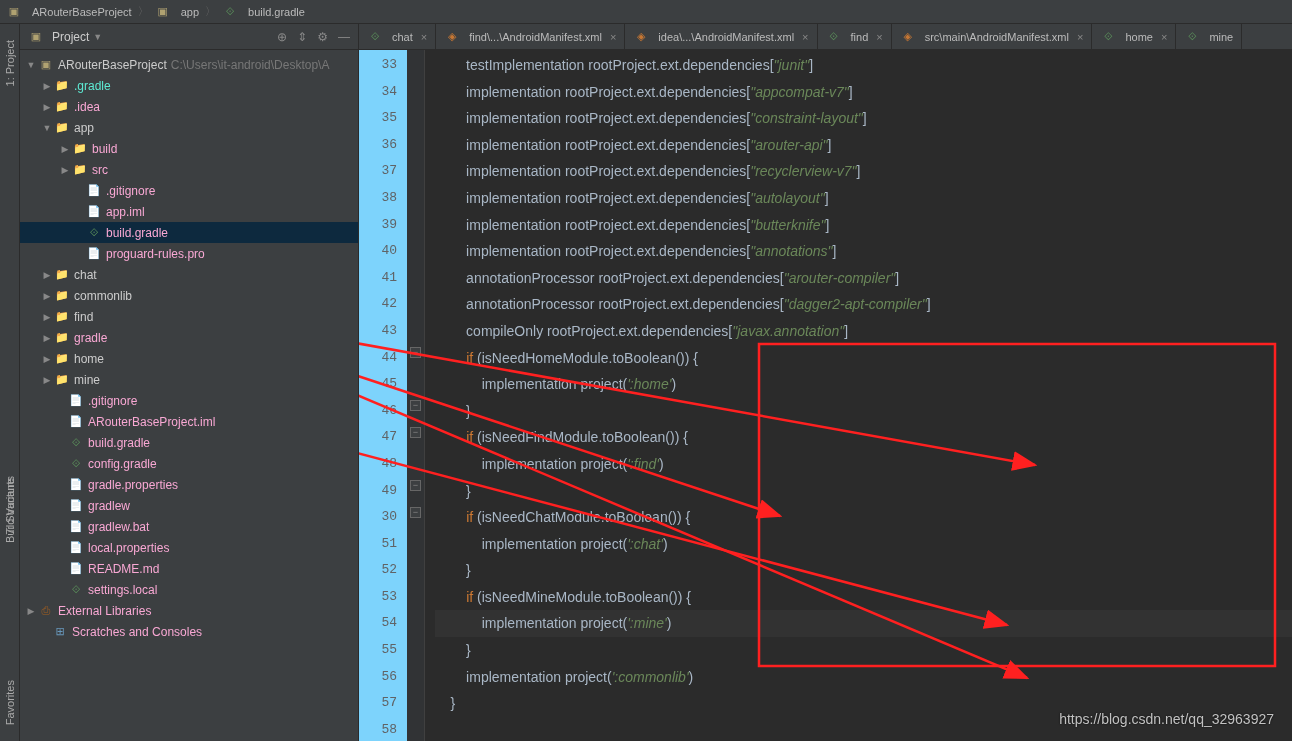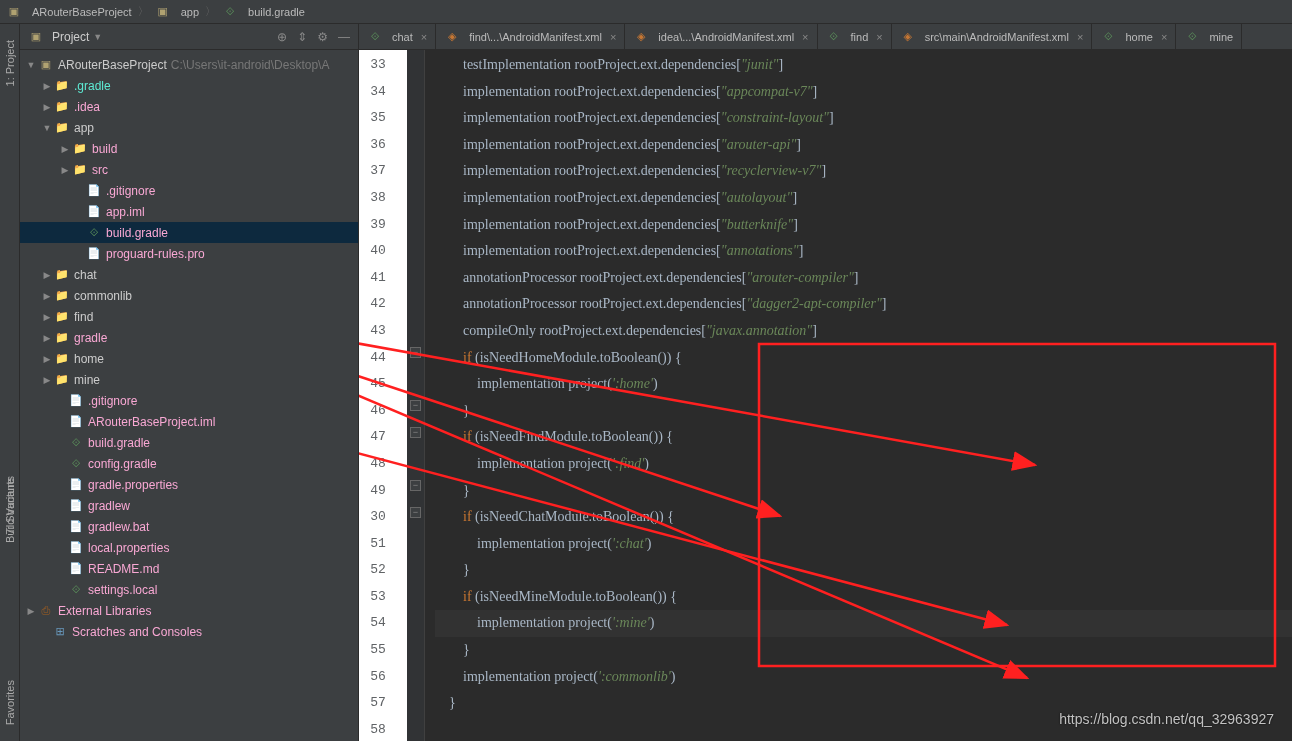--- a/index.html
+++ b/index.html
@@ -25,24 +25,24 @@
 .lbl.mod { color: #ccc; }
 .lbl.path { color: #777; margin-left: 4px; }
 .folder { color: #b0a271; }
 .gradle-ic { color: #5a8f5a; }
 .file-ic { color: #888; }
 .editor-area { flex: 1; display: flex; flex-direction: column; background: #2b2b2b; position: relative; }
 .tabs { height: 26px; background: #3c3f41; display: flex; align-items: stretch; border-bottom: 1px solid #2b2b2b; overflow: hidden; }
 .tab { display: flex; align-items: center; padding: 0 8px; gap: 5px; font-size: 11px; color: #bbb; border-right: 1px solid #2b2b2b; cursor: pointer; }
 .tab-close { color: #888; font-size: 11px; margin-left: 3px; }
 .code-wrap { flex: 1; display: flex; overflow: hidden; position: relative; }
-.linecol { width: 48px; background: #ffffff; color: #606366; text-align: center; padding-right: 10px; font-family: "Consolas","Courier New",monospace; font-size: 13px; line-height: 26.6px; padding-top: 2px; }
+.linecol { width: 48px; background: #7dd3fc; color: #606366; text-align: right; padding-right: 10px; font-family: "Consolas","Courier New",monospace; font-size: 13px; line-height: 26.6px; padding-top: 2px; }
 .foldcol { width: 18px; background: #313335; border-right: 1px solid #404040; position: relative; }
 .fold-m { position: absolute; left: 3px; width: 11px; height: 11px; border: 1px solid #666; background: #3c3f41; font-size: 9px; line-height: 9px; text-align: center; color: #888; }
-.code { flex: 1; font-family: Liberation Serif, serif; font-size: 14px; line-height: 26.6px; padding: 2px 0 0 10px; white-space: pre; color: #a9b7c6; position: relative; }
+.code { flex: 1; font-family: Liberation Sans, sans-serif; font-size: 14px; line-height: 26.6px; padding: 2px 0 0 10px; white-space: pre; color: #a9b7c6; position: relative; }
 .kw { color: #cc7832; }
 .str { color: #6a8759; font-style: italic; }
 .str2 { color: #6a8759; font-style: italic; }
 .caret-line { background: #323232; display: block; width: 100%; }
 .arrow-line { position: absolute; pointer-events: none; }
 .watermark { position: absolute; bottom: 14px; right: 18px; color: #ddd; font-size: 14px; opacity: 0.85; text-shadow: 0 0 2px #000; }
 </style>
 </head>
 <body>
 

